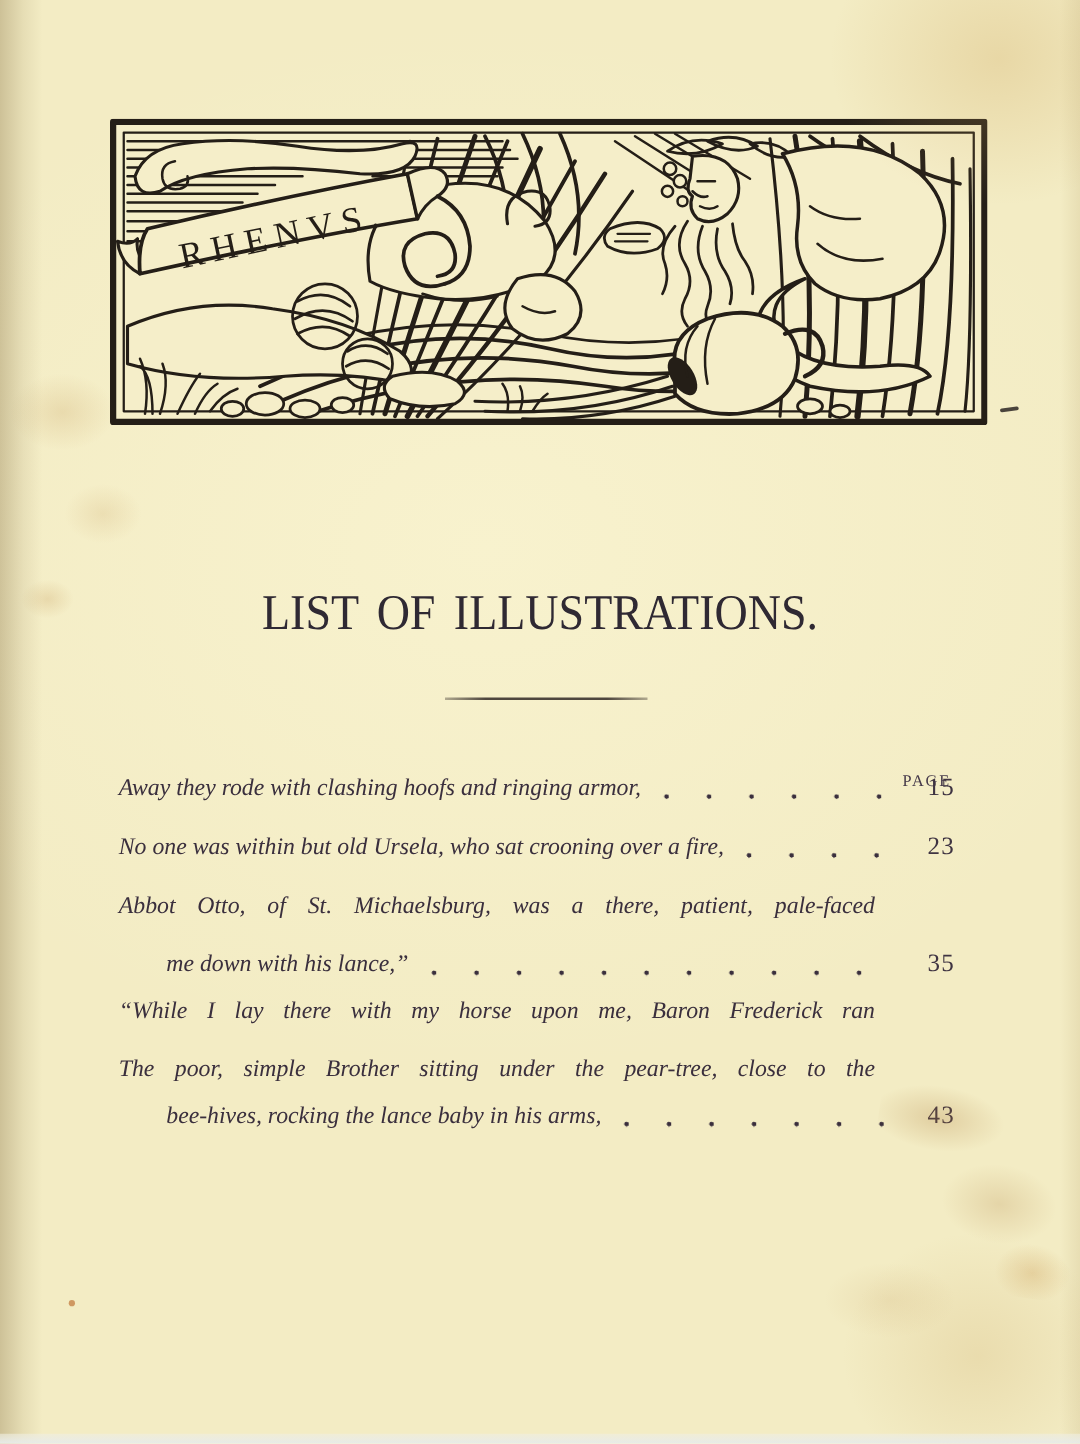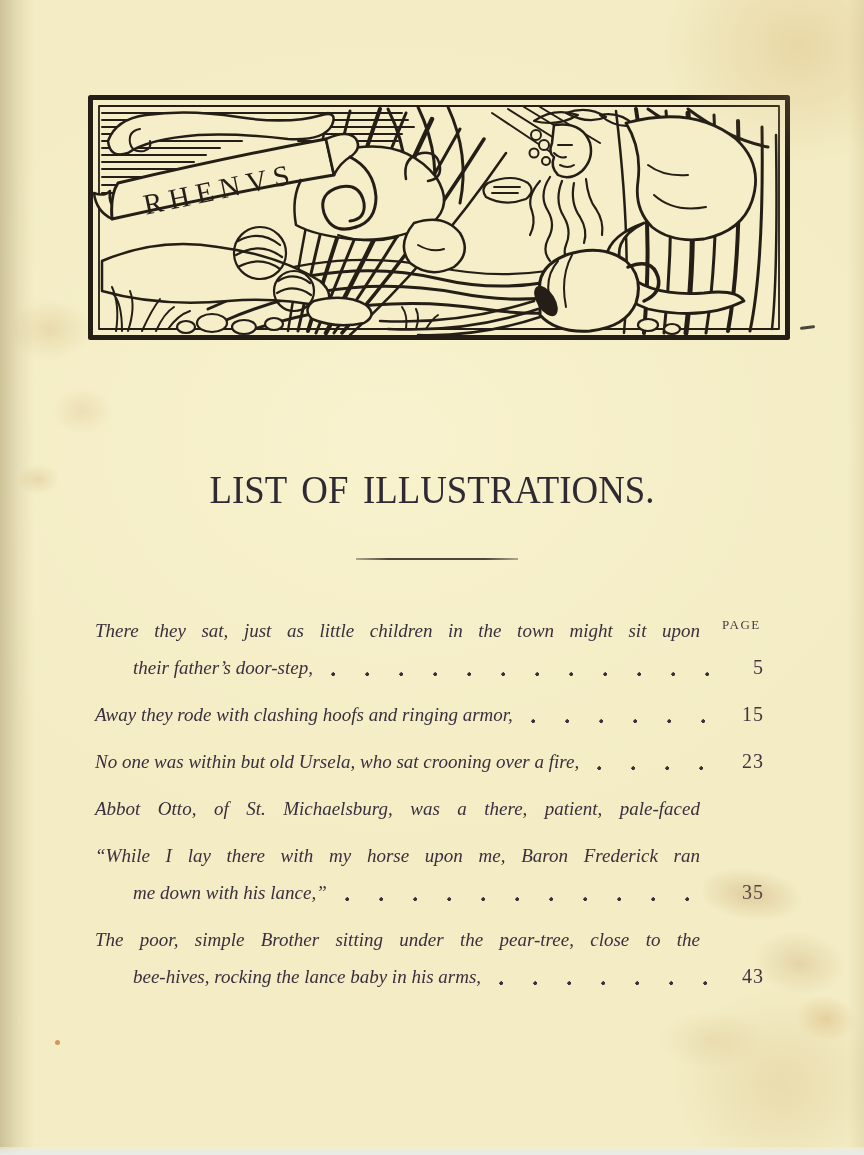--- a/index.html
+++ b/index.html
@@ -217,51 +217,43 @@
     </g>
   </svg>
 
   <div class="title">LIST OF ILLUSTRATIONS.</div>
   <div class="rule"></div>
 
   <div class="page-col-label">PAGE</div>
 
   <div class="list">
       <div class="entry">
-        <div class="line full">There they sat, just as little children in the town might sit upon</div>
-        <div class="line last indent">
-          <span class="txt">their father’s door-step,</span>
-          <span class="leader"></span>
-          <span class="pagenum">5</span>
-        </div>
-      </div>
-      <div class="entry">
         <div class="line last">
           <span class="txt">Away they rode with clashing hoofs and ringing armor,</span>
           <span class="leader"></span>
           <span class="pagenum">15</span>
         </div>
       </div>
       <div class="entry">
         <div class="line last">
           <span class="txt">No one was within but old Ursela, who sat crooning over a fire,</span>
           <span class="leader"></span>
           <span class="pagenum">23</span>
         </div>
       </div>
       <div class="entry">
         <div class="line full">Abbot Otto, of St. Michaelsburg, was a there, patient, pale-faced</div>
       </div>
       <div class="entry">
-        <div class="line full">“While I lay there with my horse upon me, Baron Frederick ran</div>
         <div class="line last indent">
           <span class="txt">me down with his lance,”</span>
           <span class="leader"></span>
           <span class="pagenum">35</span>
         </div>
+        <div class="line full">“While I lay there with my horse upon me, Baron Frederick ran</div>
       </div>
       <div class="entry">
         <div class="line full">The poor, simple Brother sitting under the pear-tree, close to the</div>
         <div class="line last indent">
           <span class="txt">bee-hives, rocking the lance baby in his arms,</span>
           <span class="leader"></span>
           <span class="pagenum">43</span>
         </div>
       </div>
     </div>

